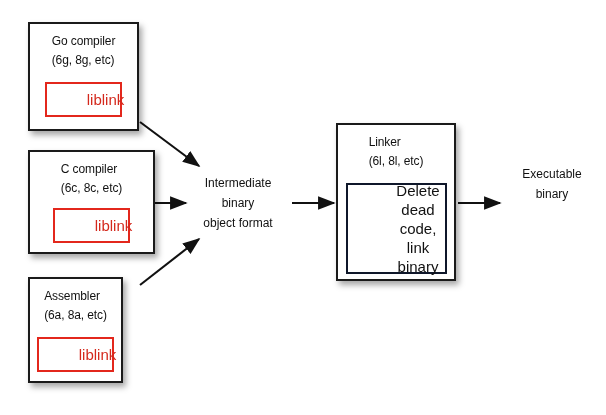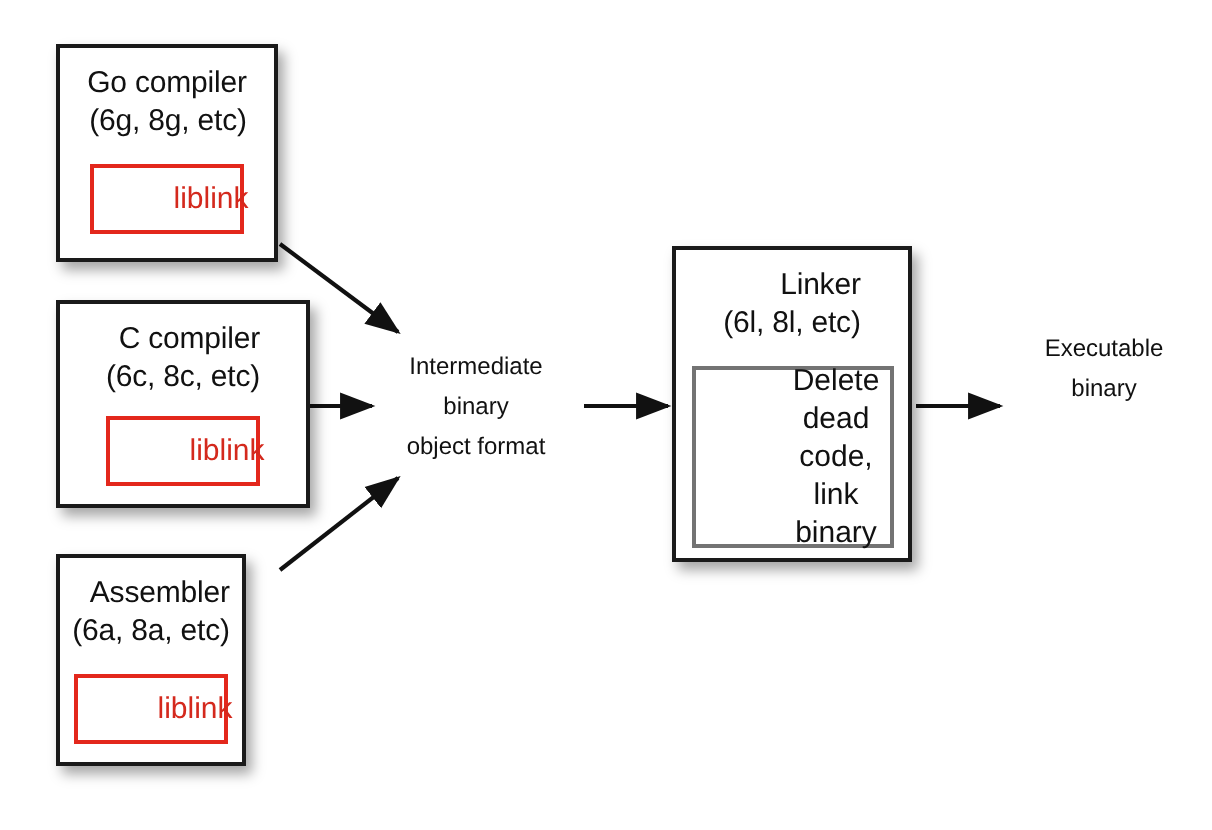--- a/index.html
+++ b/index.html
@@ -32,22 +32,22 @@
     position: absolute;
     box-sizing: border-box;
     background: #ffffff;
     border: 2px solid #1a1a1a;
     box-shadow: 3px 4px 6px rgba(0,0,0,0.35);
     display: flex;
     flex-direction: column;
     align-items: center;
   }
   .node-title {
-    text-align: right;
-    font-size: 15px;
+    text-align: left;
+    font-size: 12px;
     line-height: 19px;
     color: #111111;
     white-space: pre-line;
     letter-spacing: -0.1px;
   }
   .inner-box {
     box-sizing: border-box;
     background: #ffffff;
     display: flex;
     align-items: center;
@@ -56,21 +56,21 @@
     font-size: 15px;
     line-height: 19px;
     white-space: pre-line;
     padding-left: 44px;
   }
   .inner-red {
     border: 2px solid #e3271c;
     color: #d4291d;
   }
   .inner-black {
-    border: 2px solid #737373;
+    border: 2px solid #0f172a;
     color: #111111;
   }
   
   #box-go        { left: 28px;  top: 22px;  width: 111px; height: 109px; padding-top: 8px; }
   #box-c         { left: 28px;  top: 150px; width: 127px; height: 104px; padding-top: 8px; }
   #box-asm       { left: 28px;  top: 277px; width: 95px; height: 106px; padding-top: 8px; }
   #box-linker    { left: 336px; top: 123px; width: 120px; height: 158px; padding-top: 8px; }
 
   #box-go   .inner-box  { width: 77px;  height: 35px; margin-top: 12px; }
   #box-c    .inner-box  { width: 77px;  height: 35px; margin-top: 10px; }

